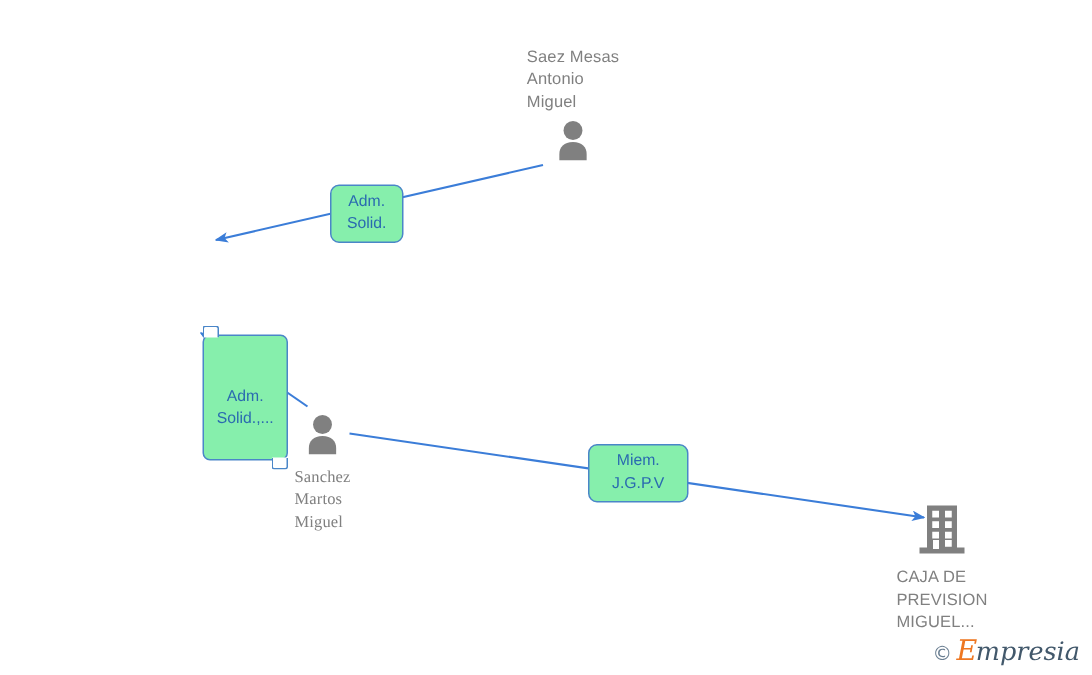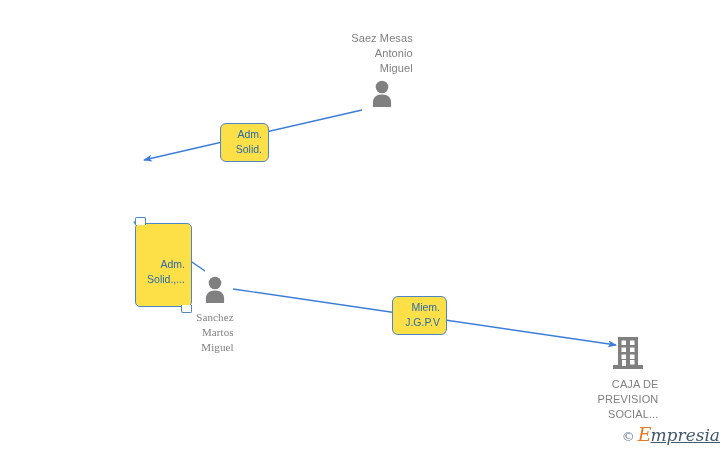--- a/index.html
+++ b/index.html
@@ -37,42 +37,42 @@
     display: flex;
     flex-direction: column;
     align-items: center;
     width: 160px;
     margin-left: -80px;
   }
   .node-label {
     font-size: 11px;
     line-height: 15px;
     color: #808080;
-    text-align: right;
+    text-align: left;
     letter-spacing: 0.1px;
     white-space: pre-line;
     user-select: none;
   }
   .node-icon {
     display: block;
   }
   .node.label-top .node-label { margin-bottom: 3px; }
   .node.label-bottom .node-label { margin-top: 3px; }
 
   
   .edge-label {
     position: absolute;
     box-sizing: border-box;
-    background: #fde047;
+    background: #86efac;
     border: 1px solid #4a86c8;
     border-radius: 6px;
     color: #2a6ab0;
     font-size: 10.5px;
     line-height: 15px;
-    text-align: right;
+    text-align: center;
     padding: 3px 6px 4px 6px;
     white-space: pre-line;
     user-select: none;
   }
   .edge-label.callout {
     border-radius: 5px;
   }
   
   .notch {
     position: absolute;
@@ -116,21 +116,20 @@
     color: #ee7722;
     line-height: 1;
   }
   #watermark .wm-rest {
     font-family: "DejaVu Serif", serif;
     font-style: italic;
     font-size: 17px;
     color: #42586b;
     line-height: 1;
     margin-left: -1px;
-    text-decoration: underline;
   }
 </style>
 </head>
 <body>
 
 <div id="canvas">
 
   <svg id="edges" viewBox="0 0 728 450" width="728" height="450" xmlns="http://www.w3.org/2000/svg">
     <defs>
       <marker id="arrowhead" markerWidth="9" markerHeight="7" refX="8" refY="3.5" orient="auto" markerUnits="userSpaceOnUse">
@@ -183,34 +182,34 @@
         <rect x="9.5" y="11.5" width="4.5" height="4.5" fill="#ffffff"></rect>
         <rect x="18" y="11.5" width="4.5" height="4.5" fill="#ffffff"></rect>
         <rect x="9.5" y="18.5" width="4.5" height="4.5" fill="#ffffff"></rect>
         <rect x="18" y="18.5" width="4.5" height="4.5" fill="#ffffff"></rect>
         <rect x="10" y="24" width="4" height="6" fill="#ffffff"></rect>
         <rect x="18" y="24" width="4.5" height="4.5" fill="#ffffff"></rect>
       </svg>
     </span>
     <div class="node-label">CAJA DE
 PREVISION
-SOCIAL...</div>
+MIGUEL...</div>
   </div>
 
   <div class="edge-label" style="left:220px; top:123px; width:49px;">Adm.
 Solid.</div>
 
   <div class="edge-label callout" style="left:135px; top:223px; width:57px;">
     <span class="notch tl"></span>
     <span>Adm.
 Solid.,...</span>
     <span class="notch br"></span>
   </div>
 
-  <div class="edge-label" style="left:392px; top:296px; width:55px;">Miem.
+  <div class="edge-label" style="left:392px; top:296px; width:67px;">Miem.
 J.G.P.V</div>
 
   <div id="watermark">
     <span class="copy">©</span>
     <span class="wm-e">E</span>
     <span class="wm-rest">mpresia</span>
   </div>
 
 </div>
 

